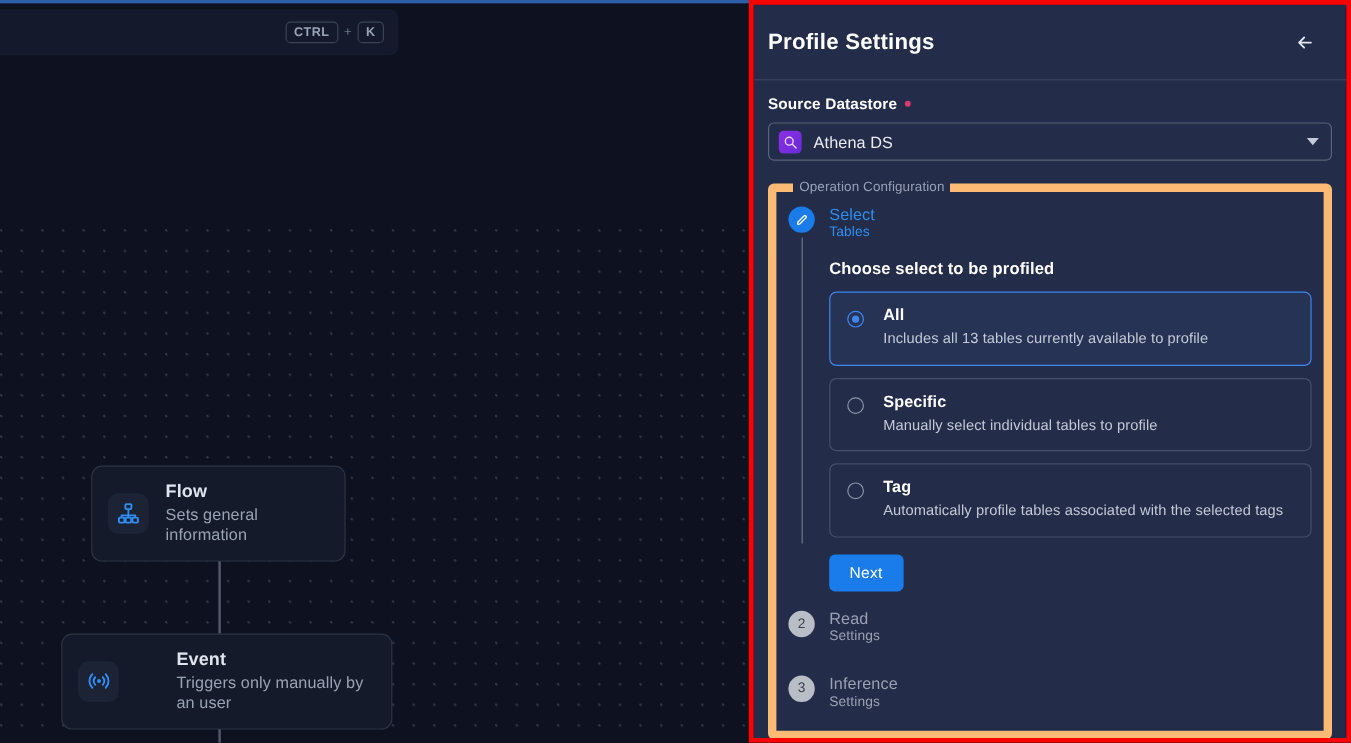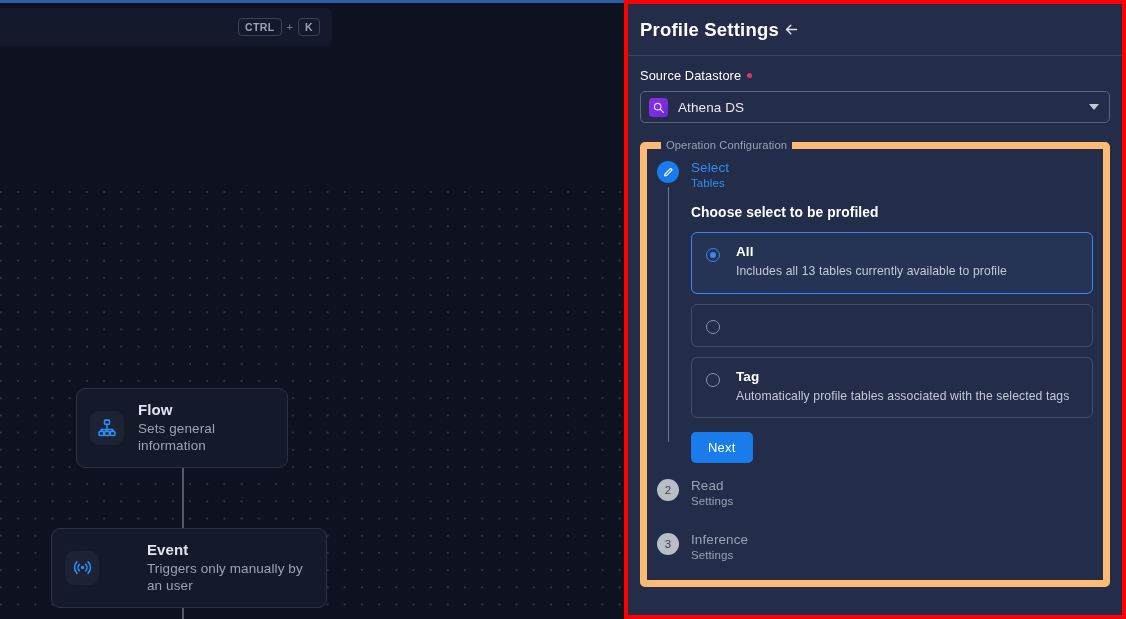--- a/index.html
+++ b/index.html
@@ -132,24 +132,24 @@
   }
   .panel {
     position: absolute;
     left: 628px; top: 4px;
     width: 494px; height: 611px;
     background: #232c48;
     overflow: hidden;
   }
 
   .panel-header {
-    height: 52px;
-    display: flex;
-    align-items: center;
-    justify-content: flex-start;
+    height: 63px;
+    display: flex;
+    align-items: center;
+    justify-content: space-between;
     padding: 0 22px 0 12px;
     border-bottom: 1px solid #3a435e;
   }
   .panel-title {
     color: #ffffff;
     font-size: 18.5px;
     font-weight: bold;
     letter-spacing: .2px;
   }
   .back-btn {
@@ -159,21 +159,21 @@
     background: none;
     border: none;
     cursor: pointer;
   }
 
   .panel-body { padding: 12px 12px 0 12px; }
 
   .field-label {
     color: #ffffff;
     font-size: 12.8px;
-    font-weight: normal;
+    font-weight: bold;
     letter-spacing: .1px;
     margin-bottom: 8px;
     display: flex;
     align-items: center;
     gap: 6px;
   }
   .req-dot {
     width: 5px; height: 5px;
     border-radius: 50%;
     background: #e0376b;
@@ -448,20 +448,24 @@
             <div class="radio-card selected">
               <span class="radio"></span>
               <span>
                 <span class="radio-title" style="display:block">All</span>
                 <span class="radio-desc" style="display:block">Includes all 13 tables currently available to profile</span>
               </span>
             </div>
 
             <div class="radio-card">
               <span class="radio"></span>
+              <span>
+                <span class="radio-title" style="display:block">Specific</span>
+                <span class="radio-desc" style="display:block">Manually select individual tables to profile</span>
+              </span>
             </div>
 
             <div class="radio-card">
               <span class="radio"></span>
               <span>
                 <span class="radio-title" style="display:block">Tag</span>
                 <span class="radio-desc" style="display:block">Automatically profile tables associated with the selected tags</span>
               </span>
             </div>
 

